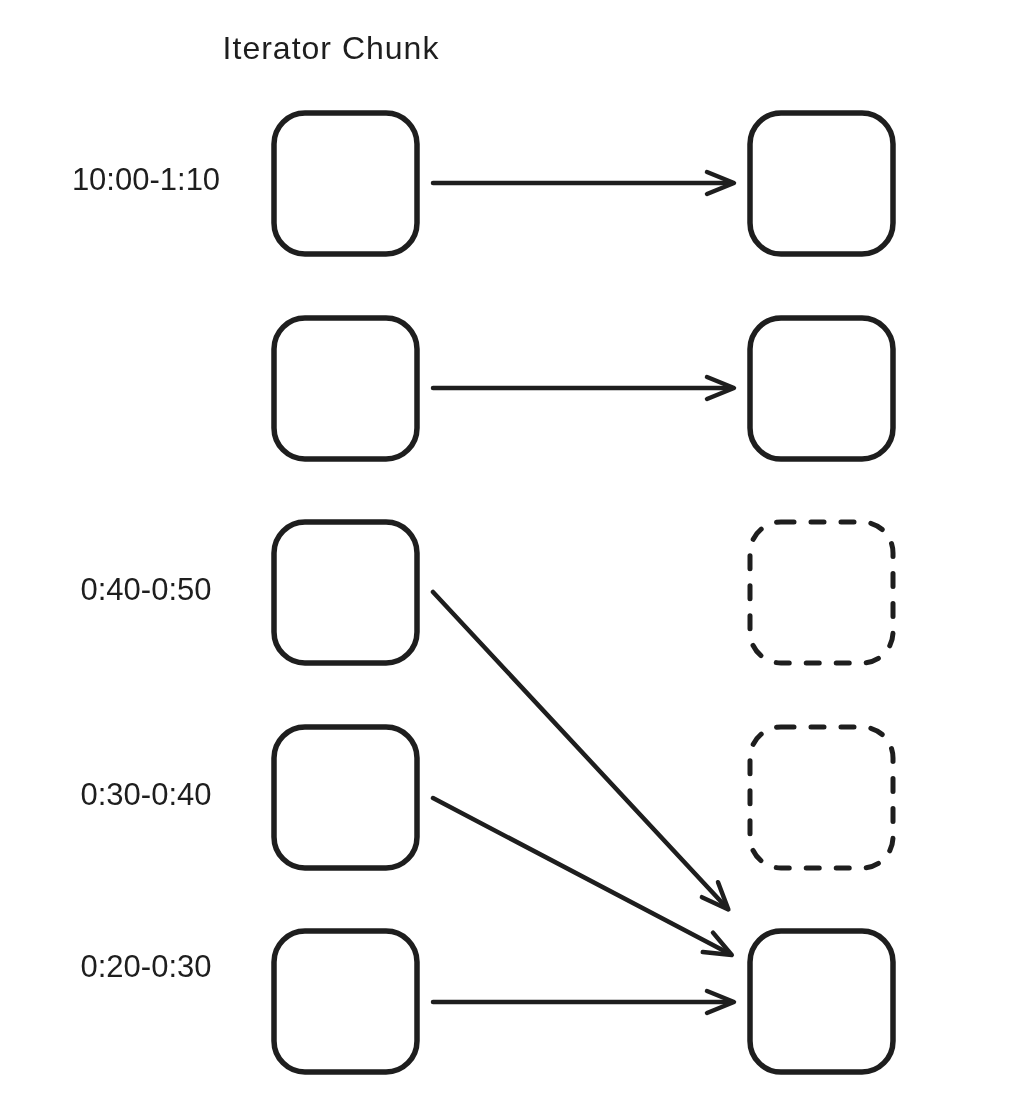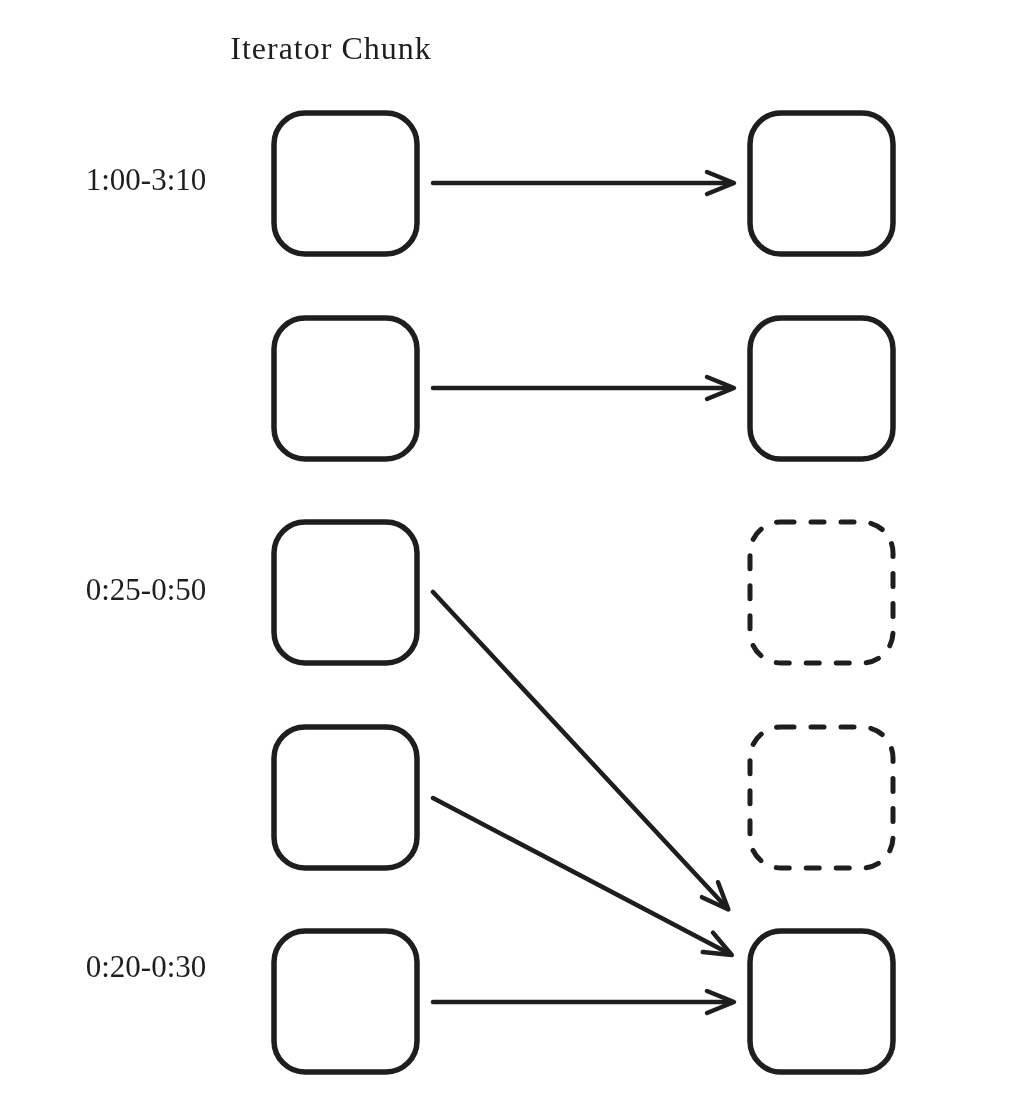--- a/index.html
+++ b/index.html
@@ -5,21 +5,21 @@
   html, body {
     margin: 0;
     padding: 0;
     background: #ffffff;
   }
   #canvas {
     position: relative;
     width: 1015px;
     height: 1101px;
     background: #ffffff;
-    font-family: Liberation Serif, serif;
+    font-family: Liberation Sans, sans-serif;
     color: #1e1e1e;
     overflow: hidden;
   }
   .col-header {
     position: absolute;
     width: 330px;
     text-align: center;
     font-size: 32px;
     line-height: 44px;
     top: 26px;
@@ -62,22 +62,23 @@
     stroke-linecap: round;
   }
 </style>
 </head>
 <body>
 
 <div id="canvas">
 
   <div class="col-header left">Iterator Chunk</div>
 
-  <div class="row-label r1">1:00-3:10</div>
-  <div class="row-label r3">0:25-0:50</div>
+  <div class="row-label r1">10:00-1:10</div>
+  <div class="row-label r3">0:40-0:50</div>
+  <div class="row-label r4">0:30-0:40</div>
   <div class="row-label r5">0:20-0:30</div>
 
   <svg width="1015" height="1101" viewBox="0 0 1015 1101">
     <defs>
       <marker id="arrowhead" viewBox="0 0 36 36" refX="30" refY="18" markerWidth="36" markerHeight="36" markerUnits="userSpaceOnUse" orient="auto">
         <path d="M5,7 L32,18 L5,29" fill="none" stroke="#1e1e1e" stroke-width="4.5" stroke-linecap="round" stroke-linejoin="round"></path>
       </marker>
     </defs>
 
     <rect class="box" x="274" y="113" width="143" height="141" rx="31" ry="31"></rect>

